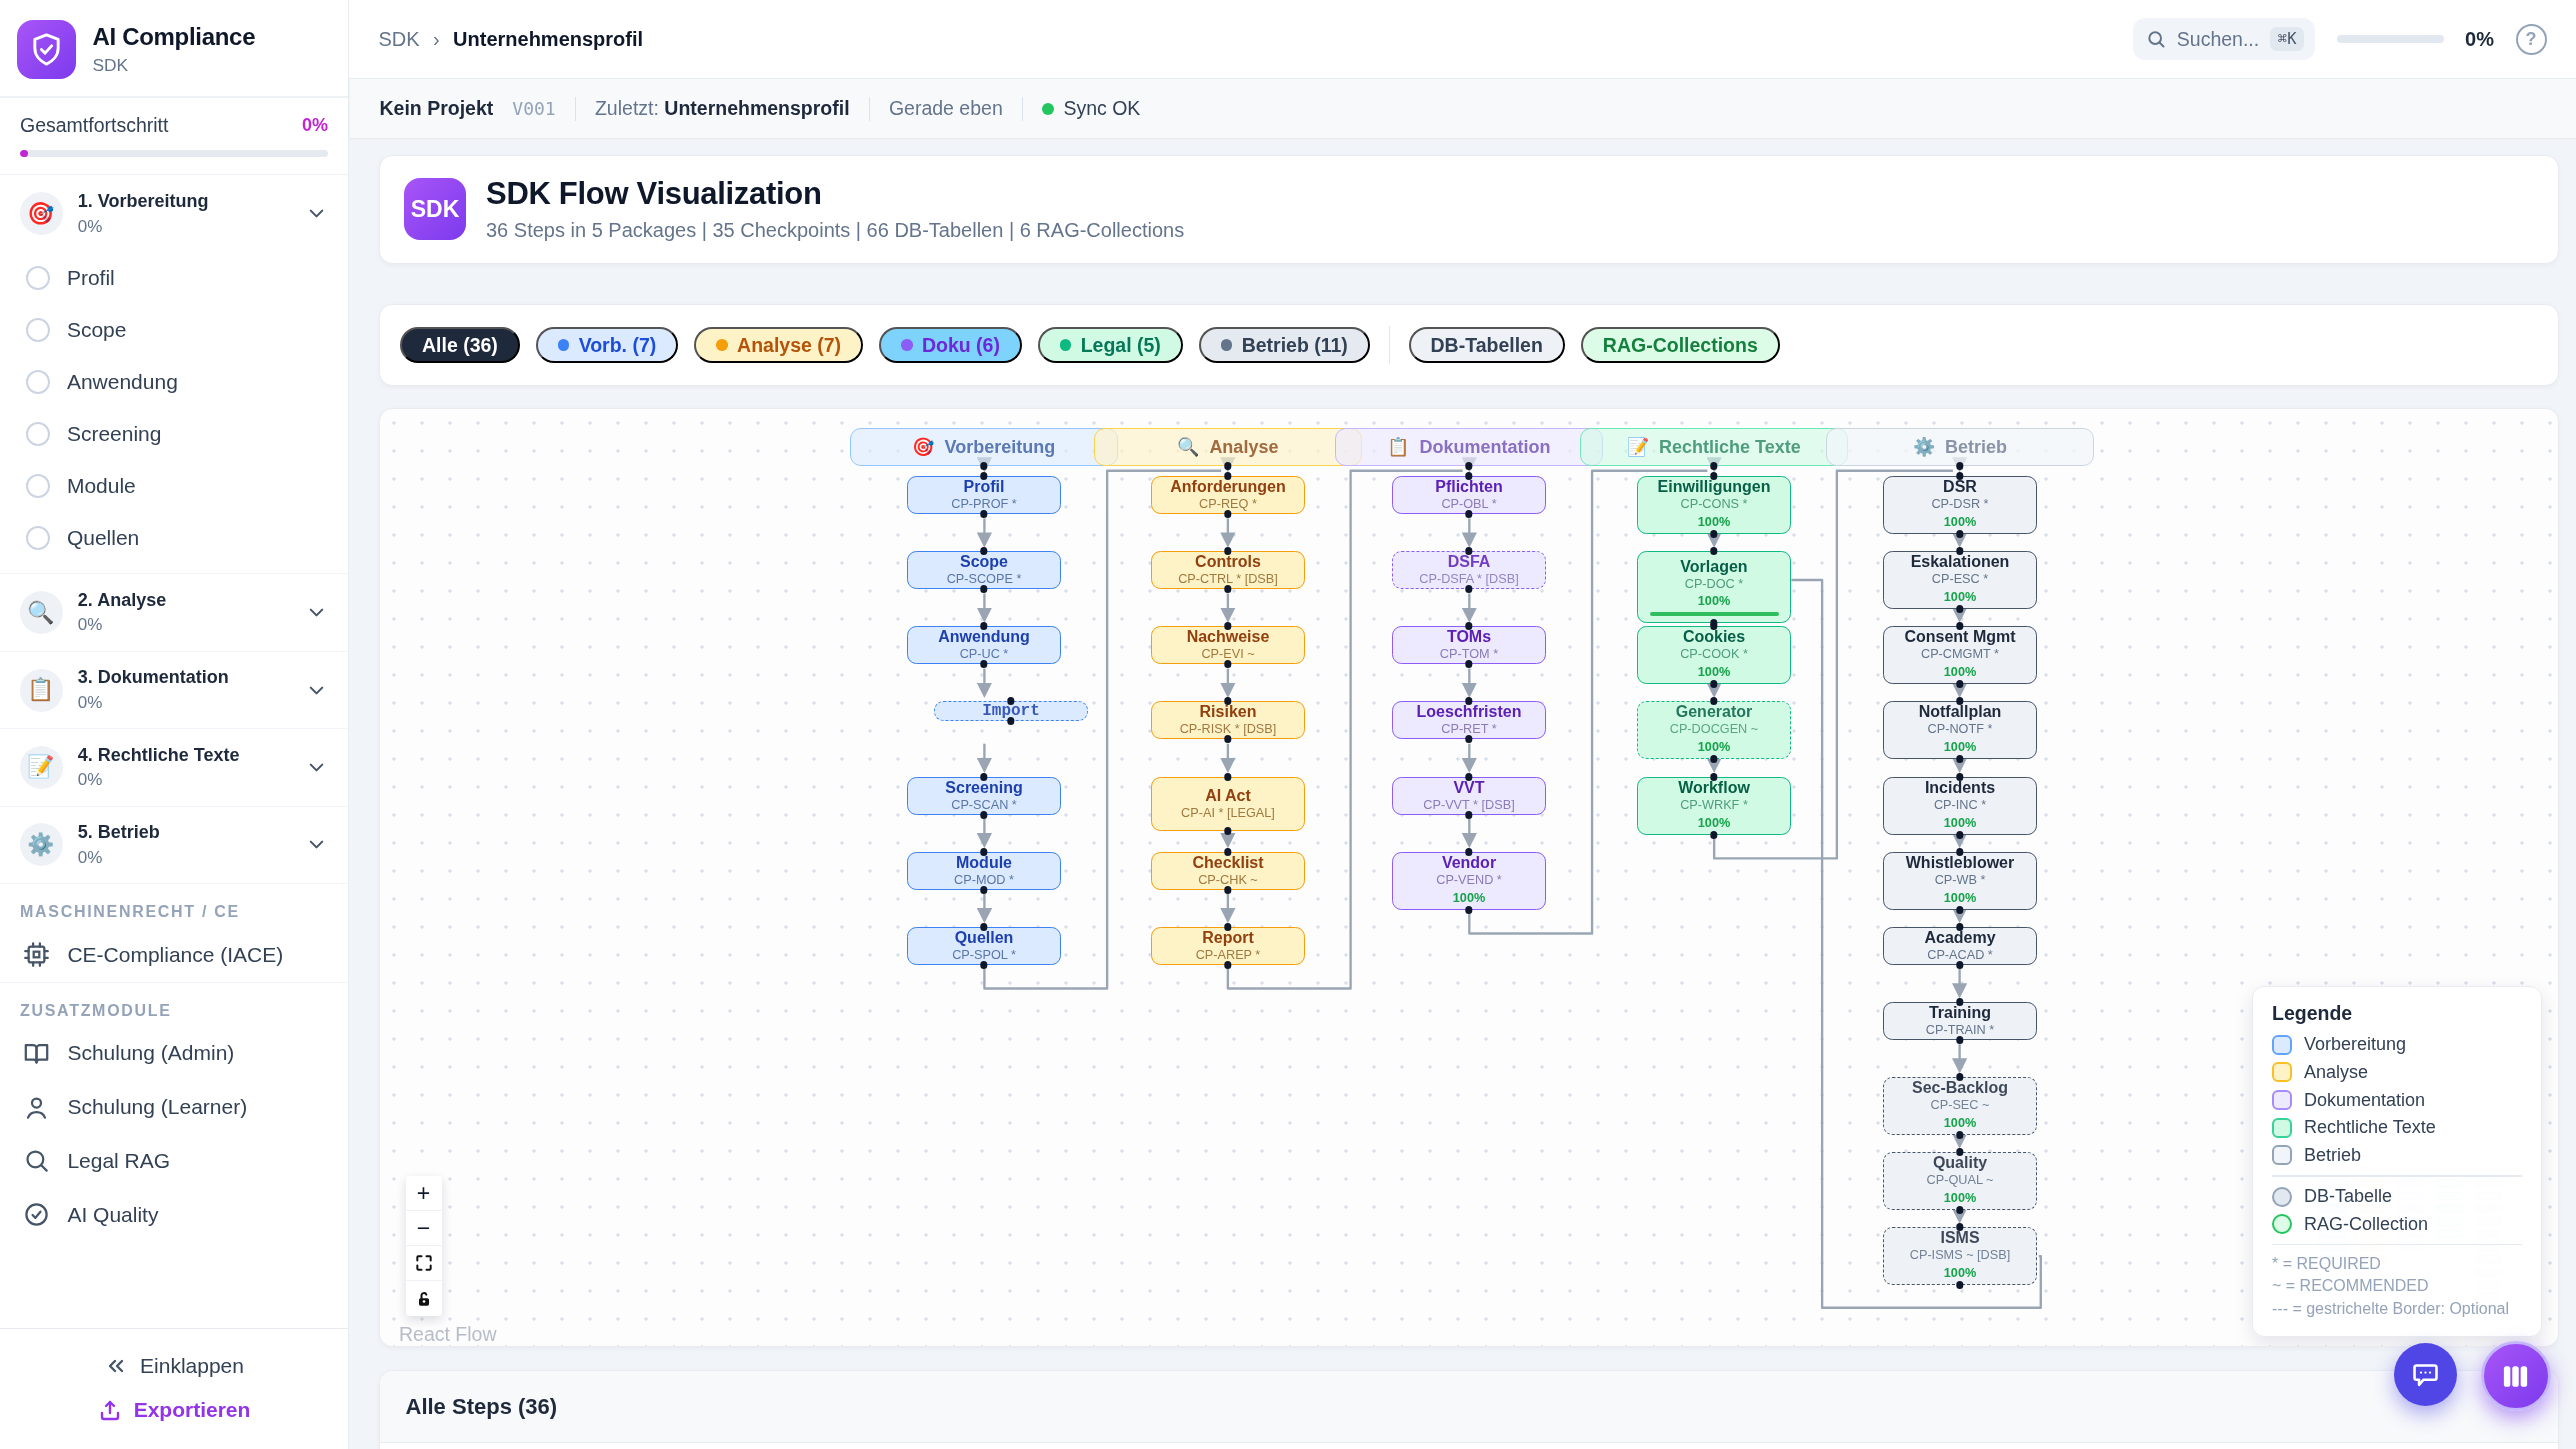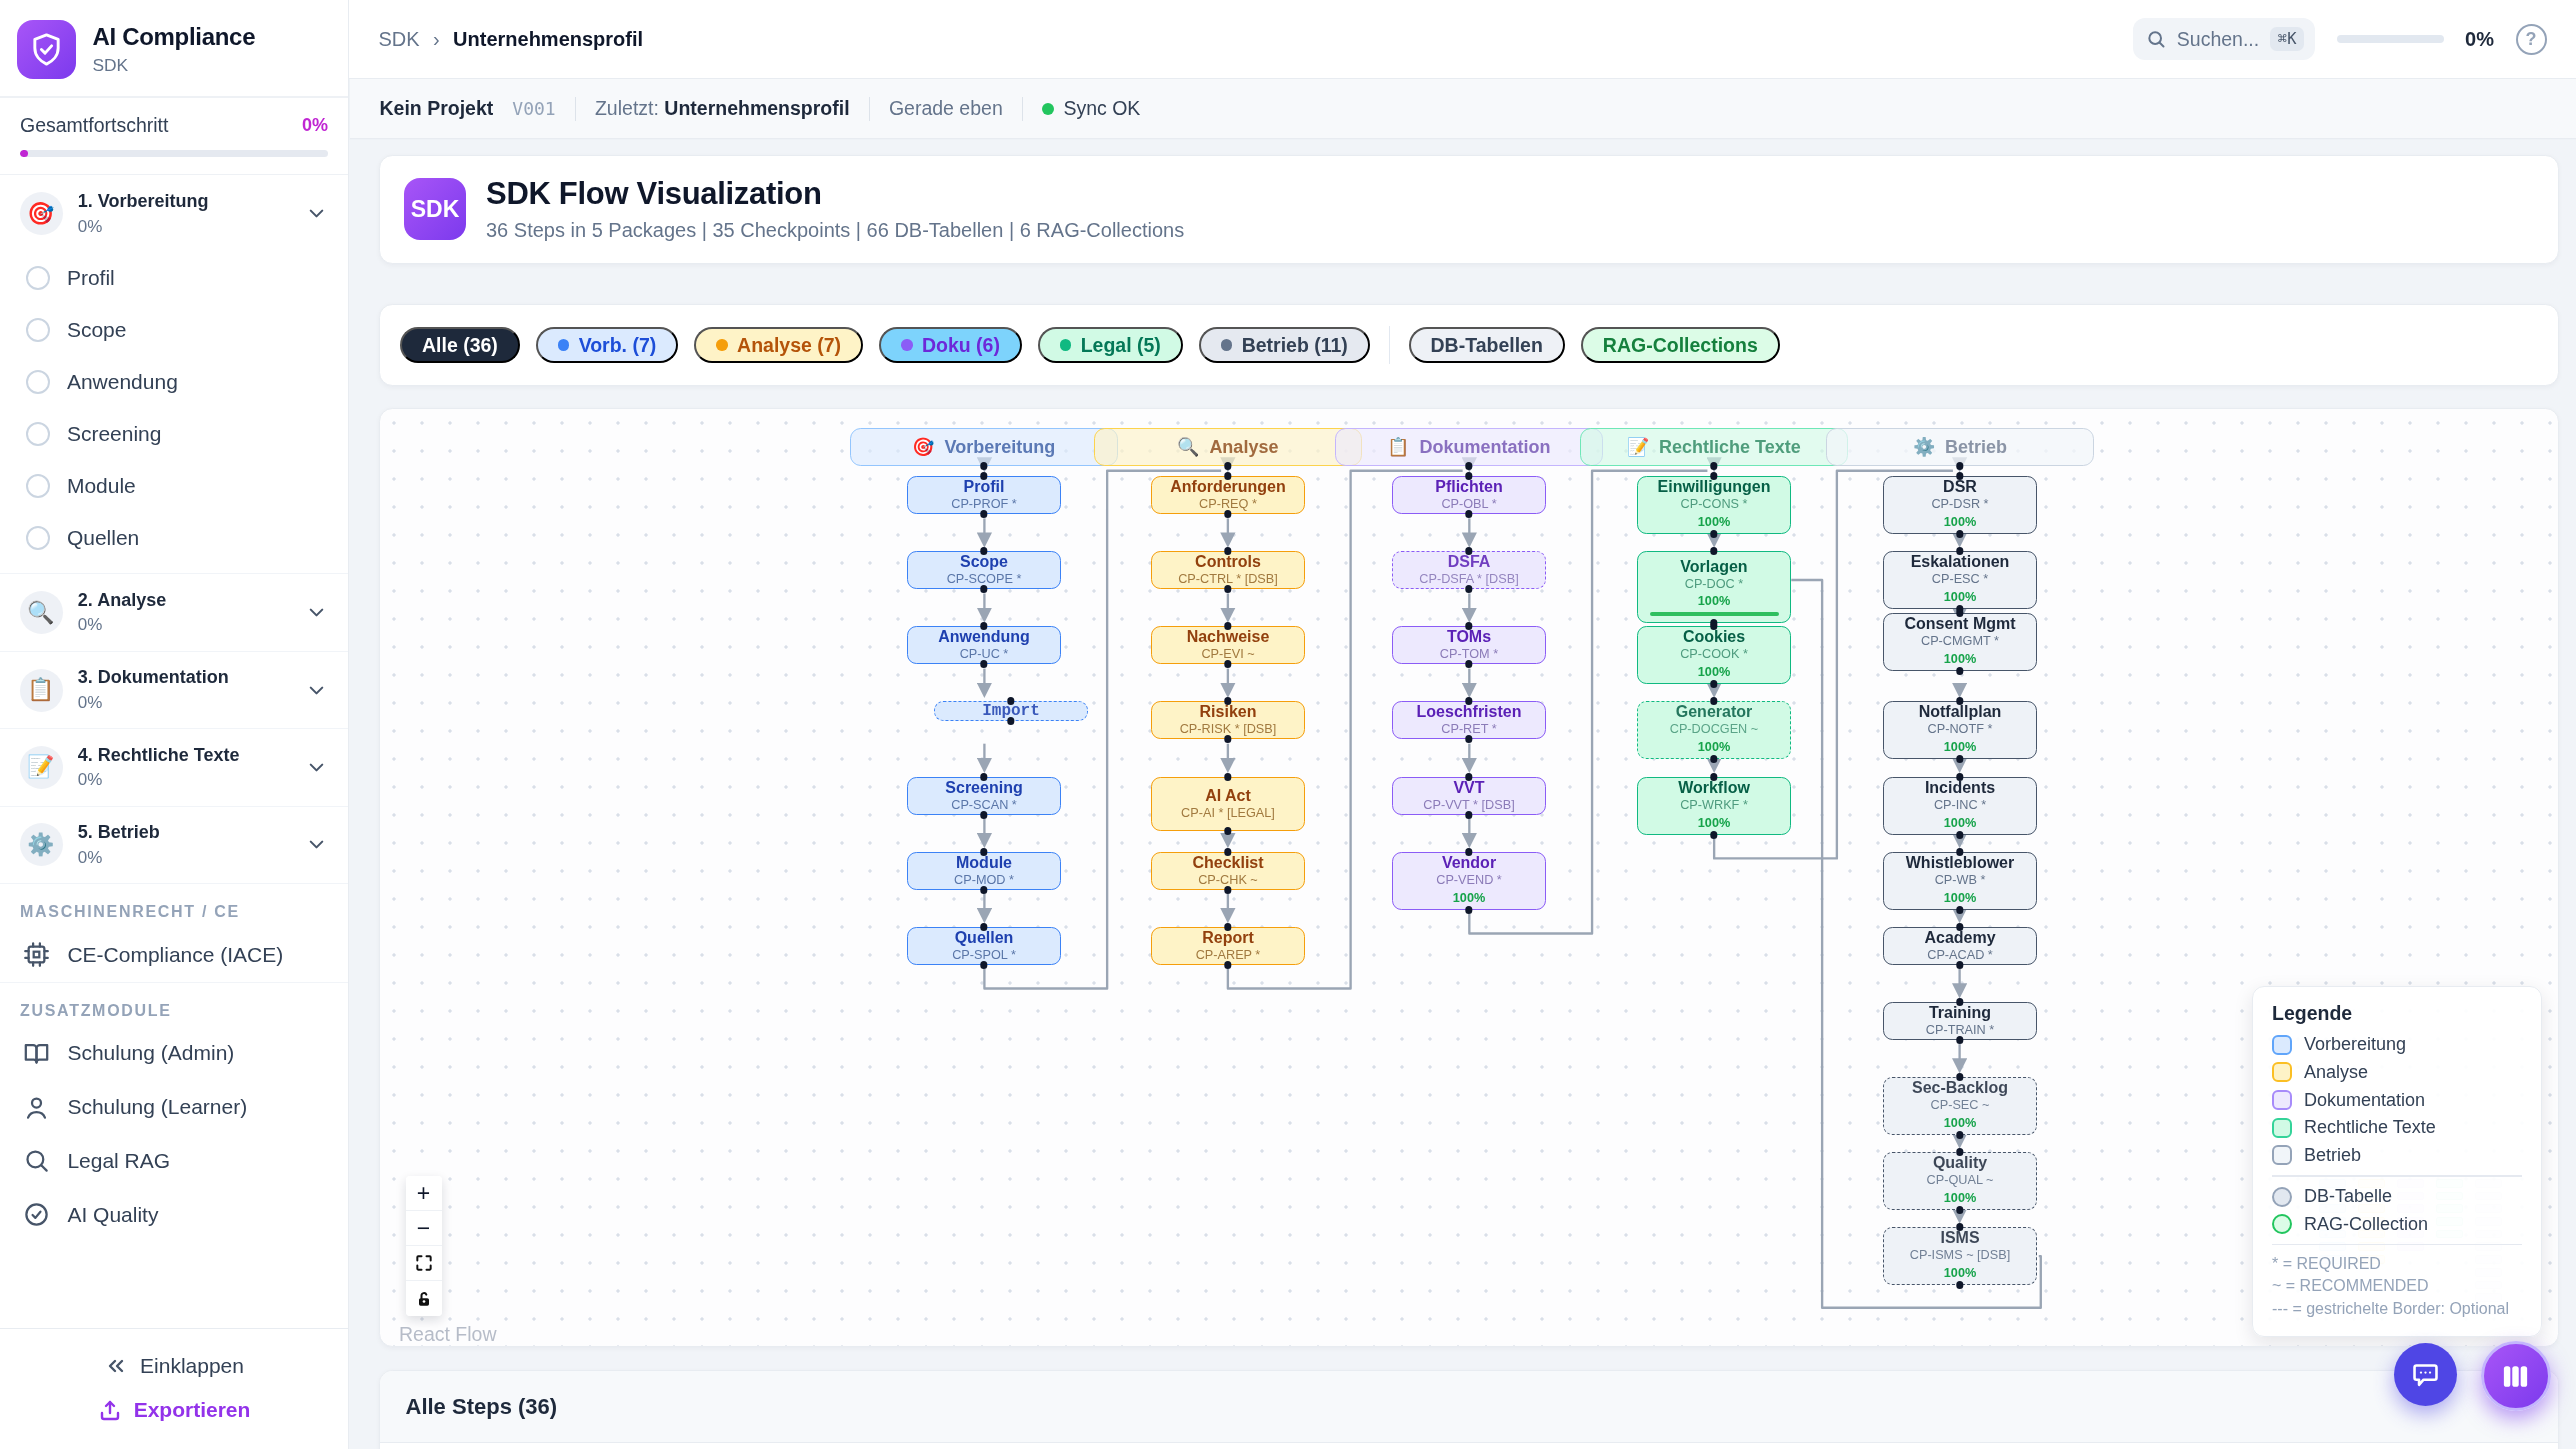--- a/index.html
+++ b/index.html
@@ -728,21 +728,21 @@
         <div class="fn-code">CP-DSR *</div>
         <div class="fn-pct">100%</div>
         <div class="fn-bar"></div>
       </div>
       <div class="fnode n-betrieb" style="left: 1503px; top: 142px; height: 58px;">
         <div class="fn-title">Eskalationen</div>
         <div class="fn-code">CP-ESC *</div>
         <div class="fn-pct">100%</div>
         <div class="fn-bar"></div>
       </div>
-      <div class="fnode n-betrieb" style="left: 1503px; top: 204px; height: 58px;">
+      <div class="fnode n-betrieb" style="left: 1503px; top: 217px; height: 58px;">
         <div class="fn-title">Consent Mgmt</div>
         <div class="fn-code">CP-CMGMT *</div>
         <div class="fn-pct">100%</div>
         <div class="fn-bar"></div>
       </div>
       <div class="fnode n-betrieb" style="left: 1503px; top: 292px; height: 58px;">
         <div class="fn-title">Notfallplan</div>
         <div class="fn-code">CP-NOTF *</div>
         <div class="fn-pct">100%</div>
         <div class="fn-bar"></div>

